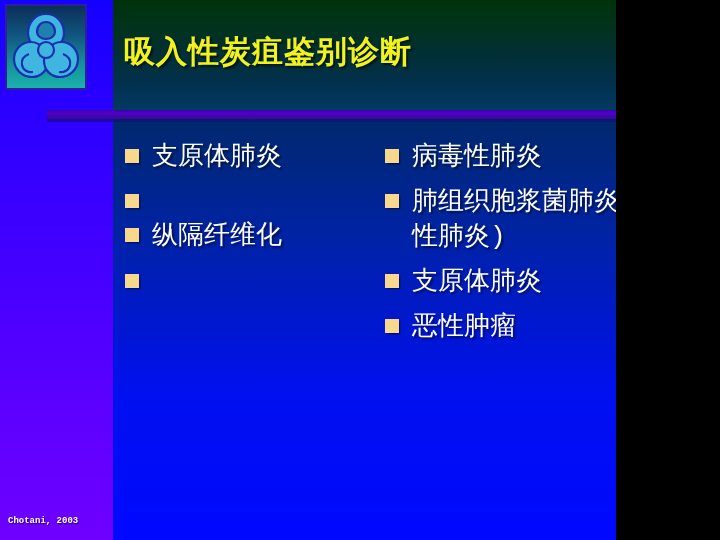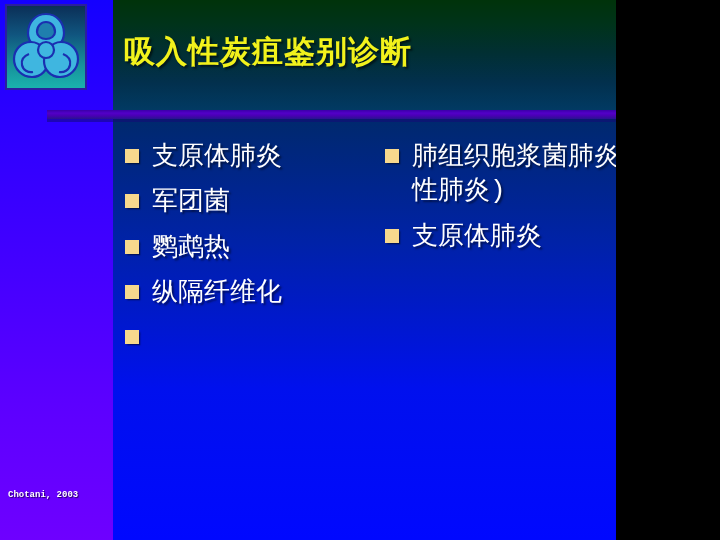--- a/index.html
+++ b/index.html
@@ -115,21 +115,21 @@
     font-size: 26px;
     line-height: 1.32;
     text-shadow: 2px 2px 2px rgba(0,0,0,0.5);
   }
   .bullet-text.bold-lead { font-weight: bold; }
 
   
   #credit {
     position: absolute;
     left: 8px;
-    top: 490px;
+    top: 516px;
     color: #ffffff;
     font-size: 9px;
     font-weight: bold;
     text-shadow: 1px 1px 1px rgba(0,0,0,0.6);
   }
 </style>
 </head>
 <body>
 
 <div id="slide">
@@ -159,43 +159,46 @@
 
   <div id="content">
 
     <div class="column" id="col-left">
       <div class="bullet-row">
         <span class="bullet-marker"></span>
         <span class="bullet-text">支原体肺炎</span>
       </div>
       <div class="bullet-row">
         <span class="bullet-marker"></span>
-        <span class="bullet-text">军团菌</span>
-      </div>
-      <div class="bullet-row">
-        <span class="bullet-marker"></span>
-        <span class="bullet-text">鹦鹉热</span>
       </div>
       <div class="bullet-row">
         <span class="bullet-marker"></span>
         <span class="bullet-text">纵隔纤维化</span>
       </div>
       <div class="bullet-row">
         <span class="bullet-marker"></span>
       </div>
     </div>
 
     <div class="column" id="col-right">
       <div class="bullet-row">
         <span class="bullet-marker"></span>
+        <span class="bullet-text">病毒性肺炎</span>
+      </div>
+      <div class="bullet-row">
+        <span class="bullet-marker"></span>
         <span class="bullet-text">肺组织胞浆菌肺炎 (病毒性肺炎)</span>
       </div>
       <div class="bullet-row">
         <span class="bullet-marker"></span>
         <span class="bullet-text">支原体肺炎</span>
       </div>
+      <div class="bullet-row">
+        <span class="bullet-marker"></span>
+        <span class="bullet-text">恶性肿瘤</span>
+      </div>
     </div>
 
   </div>
 
   <div id="credit">Chotani, 2003</div>
 
 </div>
 
 </body></html>

